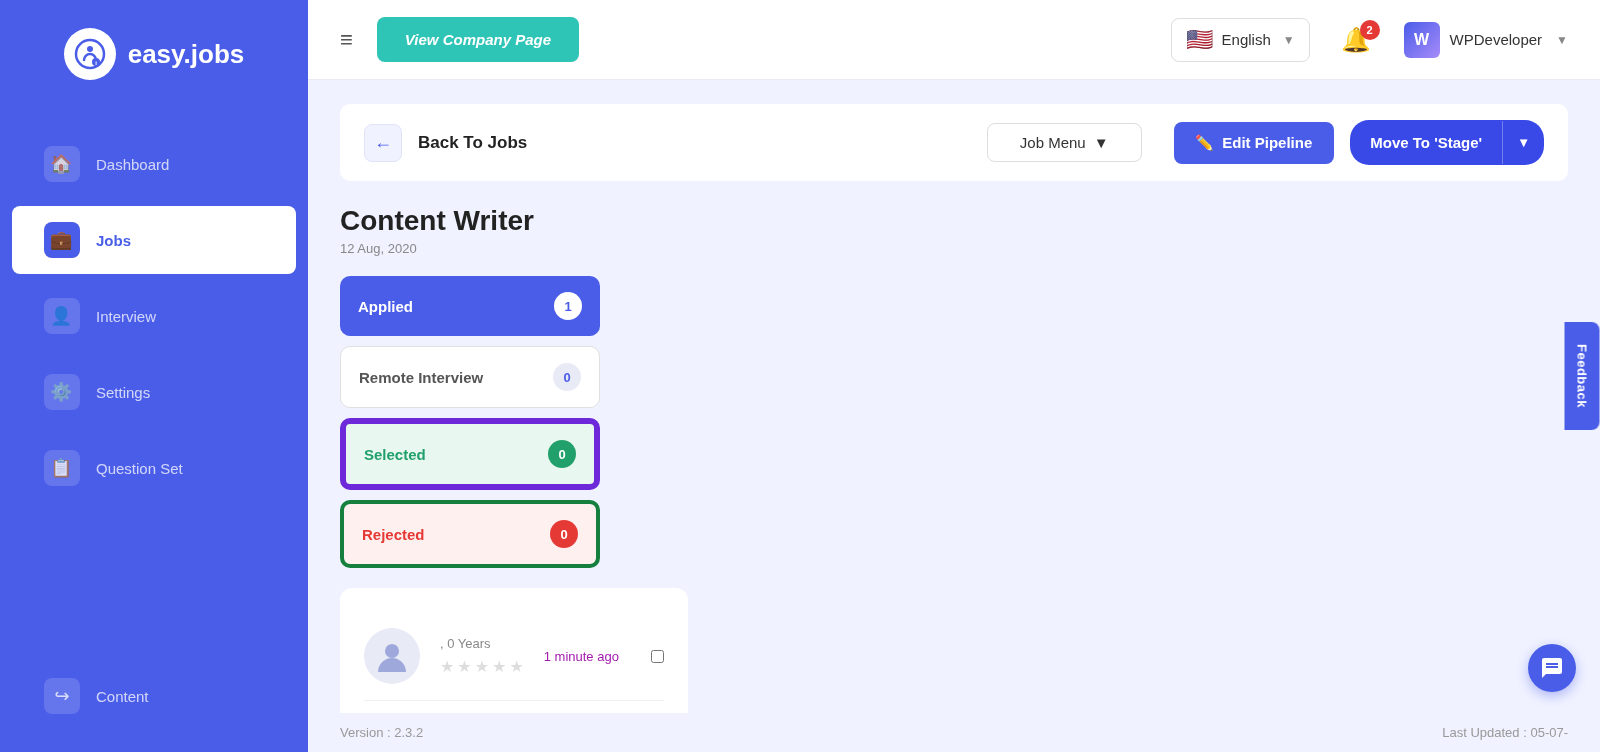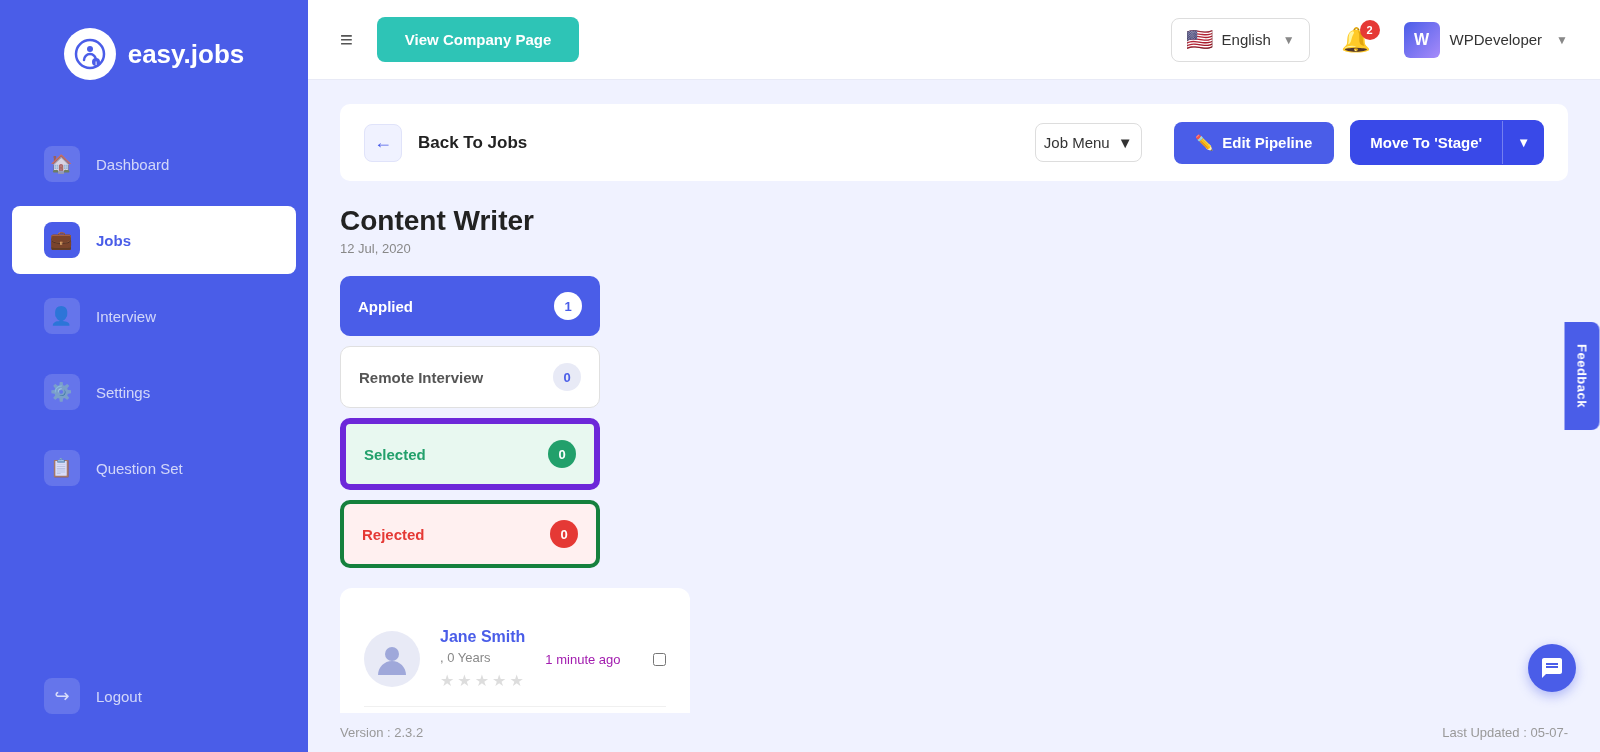--- a/index.html
+++ b/index.html
@@ -111,20 +111,21 @@
     }
     .btn-view-company {
       background: #2ec4b6;
       color: white;
       border: none;
       border-radius: 8px;
       padding: 14px 28px;
       font-size: 15px;
       font-weight: 600;
       cursor: pointer;
+      font-style: italic;
     }
     .topbar-spacer { flex: 1; }
     .topbar-lang {
       display: flex;
       align-items: center;
       gap: 8px;
       cursor: pointer;
       border: 1px solid #ddd;
       border-radius: 8px;
       padding: 8px 14px;
@@ -206,21 +207,21 @@
       font-size: 18px;
       border: 1px solid #e0e3fa;
     }
     .back-label { font-size: 17px; font-weight: 600; color: #222; flex: 1; }
     .job-menu-btn {
       display: flex;
       align-items: center;
       gap: 8px;
       border: 1px solid #ddd;
       border-radius: 8px;
-      padding: 10px 8px;
+      padding: 10px 32px;
       cursor: pointer;
       background: white;
       font-size: 15px;
       color: #333;
     }
     .edit-pipeline-btn {
       display: flex;
       align-items: center;
       gap: 8px;
       background: #4a5de8;
@@ -233,21 +234,21 @@
       cursor: pointer;
       margin-left: 16px;
     }
     .move-to-stage-btn {
       display: flex;
       align-items: center;
       gap: 0;
       background: #3949e8;
       color: white;
       border: none;
-      border-radius: 9px;
+      border-radius: 19px;
       font-size: 15px;
       font-weight: 600;
       cursor: pointer;
       overflow: hidden;
     }
     .move-to-stage-main {
       padding: 14px 20px;
     }
     .move-to-stage-chevron {
       padding: 14px 14px;
@@ -435,21 +436,21 @@
     </div>
     <div class="nav-item">
       <div class="nav-icon">📋</div>
       <span class="nav-label">Question Set</span>
     </div>
   </nav>
 
   <div class="sidebar-logout">
     <div class="nav-item">
       <div class="nav-icon">↪</div>
-      <span class="nav-label">Logout</span>
+      <span class="nav-label">Content</span>
     </div>
   </div>
 </div>
 
 <div class="main">
 
   <div class="topbar">
     <span class="topbar-menu-icon">≡</span>
     <button class="btn-view-company">View Company Page</button>
     <div class="topbar-spacer"></div>
@@ -483,21 +484,21 @@
         <span>Edit Pipeline</span>
       </button>
       <div class="move-to-stage-btn">
         <span class="move-to-stage-main">Move To  'Stage'</span>
         <span class="move-to-stage-chevron">▼</span>
       </div>
     </div>
 
     <div class="job-title-section">
       <div class="job-title">Content Writer</div>
-      <div class="job-date">12 Jul, 2020</div>
+      <div class="job-date">12 Aug, 2020</div>
     </div>
 
     <div class="pipeline">
       <div class="pipeline-col">
         <div class="stage-btn applied">
           <span>Applied</span>
           <span class="stage-count">1</span>
         </div>
         <div class="stage-btn remote">
           <span>Remote Interview</span>
@@ -515,21 +516,20 @@
 
       <div class="candidate-area">
         <div class="candidate-card">
           <div class="candidate-avatar">
             <svg width="36" height="36" viewBox="0 0 36 36" fill="none">
               <circle cx="18" cy="13" r="7" fill="#9fa8da"></circle>
               <path d="M4 34c0-7.7 6.3-14 14-14s14 6.3 14 14" fill="#9fa8da"></path>
             </svg>
           </div>
           <div class="candidate-info">
-            <div class="candidate-name">Jane Smith</div>
             <div class="candidate-exp">
               <span>, </span>
               <span>0 Years</span>
             </div>
             <div class="star-rating">
               <span class="star">★</span>
               <span class="star">★</span>
               <span class="star">★</span>
               <span class="star">★</span>
               <span class="star">★</span>

